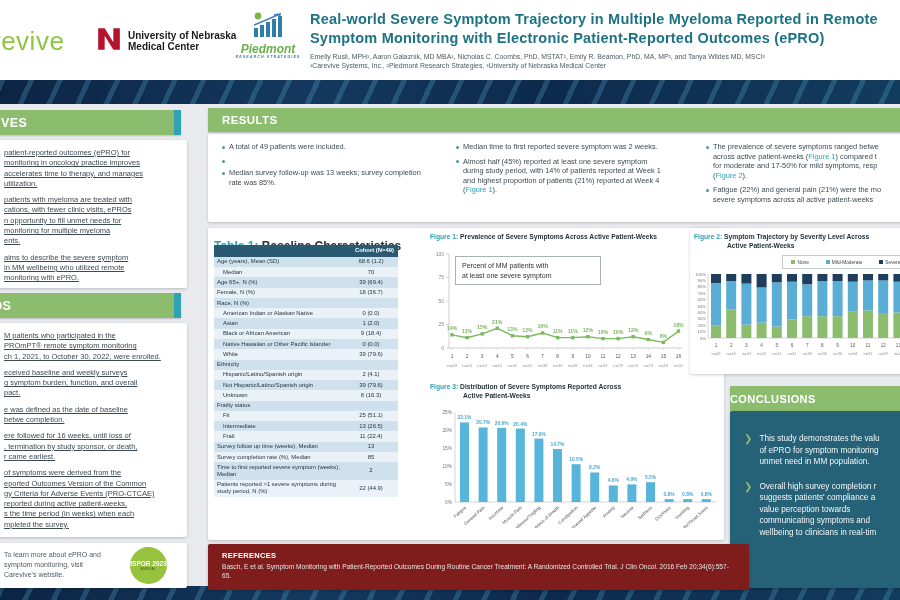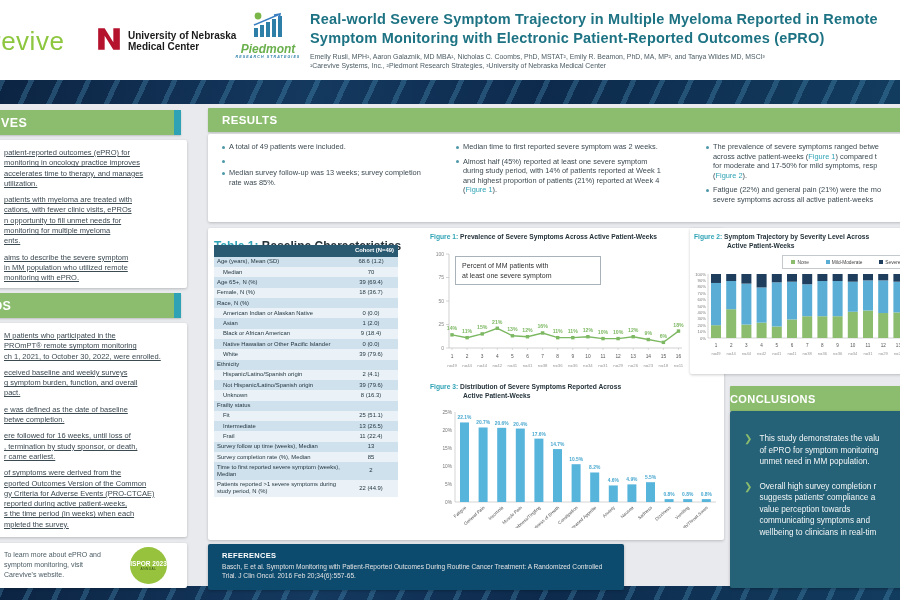--- a/index.html
+++ b/index.html
@@ -94,21 +94,21 @@
   .bar-concl{left:730px;top:386px;width:190px;height:25px;}
   .bar-concl .lbl{font-size:11px;}
   .concl-body{position:absolute;left:730px;top:411px;width:190px;height:177px;background:#266277;
               border-radius:2px;box-shadow:0 1px 3px rgba(0,0,0,.25);overflow:hidden;}
   .concl-inner{position:absolute;left:14px;top:22px;right:0;}
   .cbullet{display:flex;margin-bottom:13px;}
   .cbullet .chev{color:#8cbd6e;font-size:10px;margin:0 7px 0 0;line-height:11px;flex:none;}
   .cbullet .lines{font-size:8.2px;color:#f2f6f7;line-height:11.5px;}
   .cbullet .ln{white-space:nowrap;}
   
-  .refs{position:absolute;left:208px;top:544px;width:416px;height:46px;background:#0c4a6e;border-radius:2px;
+  .refs{position:absolute;left:208px;top:544px;width:541px;height:46px;background:#7f1d1d;border-radius:2px;
         box-shadow:0 1px 3px rgba(0,0,0,.25);color:#eee;}
   .refs .rh{font-size:7.5px;font-weight:bold;padding:7px 0 3px 14px;color:#fff;letter-spacing:.3px;}
   .refs .rt{font-size:6.6px;line-height:8.6px;padding:0 14px;color:#e3e3e3;}
 </style>
 </head>
 <body>
 
 <div class="top-header">
   <div class="logo-carevive">revive</div>
   <div class="logo-unmc">
@@ -161,21 +161,21 @@
       </div>
       <div class="para">
         <div class="ln">patients with myeloma are treated with</div>
         <div class="ln">cations, with fewer clinic visits, ePROs</div>
         <div class="ln">n opportunity to fill unmet needs for</div>
         <div class="ln">monitoring for multiple myeloma</div>
         <div class="ln">ents.</div>
       </div>
       <div class="para">
         <div class="ln">aims to describe the severe symptom</div>
-        <div class="ln">in MM population who utilized remote</div>
+        <div class="ln">in MM wellbeing who utilized remote</div>
         <div class="ln">monitoring with ePRO.</div>
       </div>
     </div>
 </div>
 
 <div class="sec-bar bar-meth">
   <span class="lbl">METHODS</span>
   <span class="tab"></span>
 </div>
 <div class="card card-meth">

